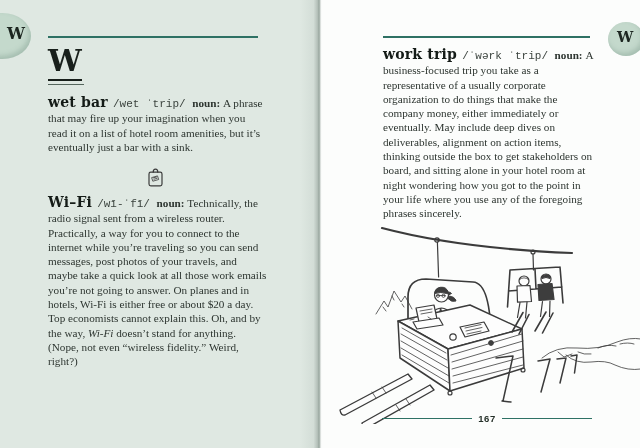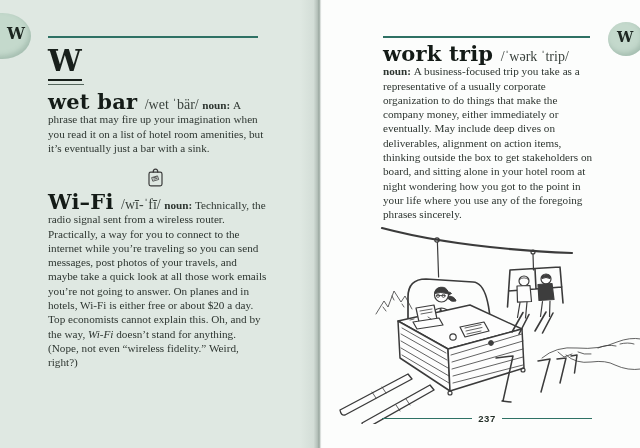--- a/index.html
+++ b/index.html
@@ -33,23 +33,23 @@
   .section-letter { position:absolute; left:48px; top:44px; font-family:"DejaVu Serif",serif;
     font-weight:bold; font-size:30px; line-height:34px; color:#181f1b; }
   .sl-outer { display:inline-block; border-bottom:1px solid #55665d; padding:0 2px 3px 0; }
   .sl-inner { display:inline-block; border-bottom:2.5px solid #181f1b; padding-bottom:1px; }
 
   .entry { position:absolute; margin:0; font-size:11.2px; line-height:14.3px;
            color:#2d3530; text-align:left; }
   .entry-wetbar   { left:48px; top:95px;  width:218px; }
   .entry-wifi     { left:48px; top:195px; width:219px; }
   .entry-worktrip { left:63px; top:47px;  width:213px; }
-  .headword { font-family:"DejaVu Serif",serif; font-weight:bold; font-size:21px;
+  .headword { font-family:"DejaVu Serif",serif; font-weight:bold; font-size:14px;
               color:#141b17; letter-spacing:.2px; }
-  .pron { font-family:Liberation Serif, serif; font-size:14px; color:#3a423d; }
+  .pron { font-family:Liberation Mono, monospace; font-size:11px; color:#3a423d; }
   .pos  { font-weight:bold; }
   .it   { font-style:italic; }
 
   .divider-icon { position:absolute; left:146px; top:167px; }
 
   .illustration { position:absolute; left:0; top:224px; }
 
   .pageno { position:absolute; top:413px; display:flex; align-items:center; gap:6px;
     font-family:"Liberation Sans",sans-serif; font-size:9.5px; font-weight:bold;
     letter-spacing:.6px; color:#253029; }
@@ -68,21 +68,21 @@
 
 <div class="spread">
 
   <div class="page page-left">
     <div class="rule rule-left"></div>
 
     <div class="section-letter">
       <span class="sl-outer"><span class="sl-inner">W</span></span>
     </div>
 
-    <p class="entry entry-wetbar"><span class="headword">wet bar </span><span class="pron">/wet ˈbär/ </span><span class="pos">noun: </span><span>A phrase that may fire up your imagination when you read it on a list of hotel room amenities, but it’s eventually just a bar with a sink.</span></p>
+    <p class="entry entry-wetbar"><span class="headword">wet bar </span><span class="pron">/wet ˈtrip/ </span><span class="pos">noun: </span><span>A phrase that may fire up your imagination when you read it on a list of hotel room amenities, but it’s eventually just a bar with a sink.</span></p>
 
     <div class="divider-icon">
       <svg width="19" height="22" viewBox="0 0 19 22">
         <path class="ln" d="M7.2,5.2 q0,-3 2.3,-3 q2.3,0 2.3,3"></path>
         <rect class="ln" x="3" y="5.2" width="13" height="13.6" rx="1.8" fill="#f2f6f1"></rect>
         <path class="ln thin" d="M6,10.5 l5.5,-1.6 l1.2,3.6 l-5.5,1.6 z"></path>
         <path class="ln thin" d="M7.5,10.8 l3,-0.8 M8,12.2 l3,-0.8"></path>
       </svg>
     </div>
 
@@ -193,21 +193,21 @@
           <path d="M176,134 l17,-2 M193,132 l-10,45 M182,177 l9,1"></path>
           <path d="M218,137 l12,-2 M230,135 l-9,33"></path>
           <path d="M237,135 l9,-1 M246,134 l-6,25"></path>
           <path d="M251,132 l6,-1 M257,131 l-2.5,18"></path>
         </g>
       </svg>
     </div>
 
     <div class="pageno pageno-right">
       <span class="line"></span>
-      <span>237</span>
+      <span>167</span>
       <span class="line"></span>
     </div>
 
     <div class="tab tab-right">
       <span>W</span>
     </div>
   </div>
 
   <div class="gutter"></div>
 </div>

